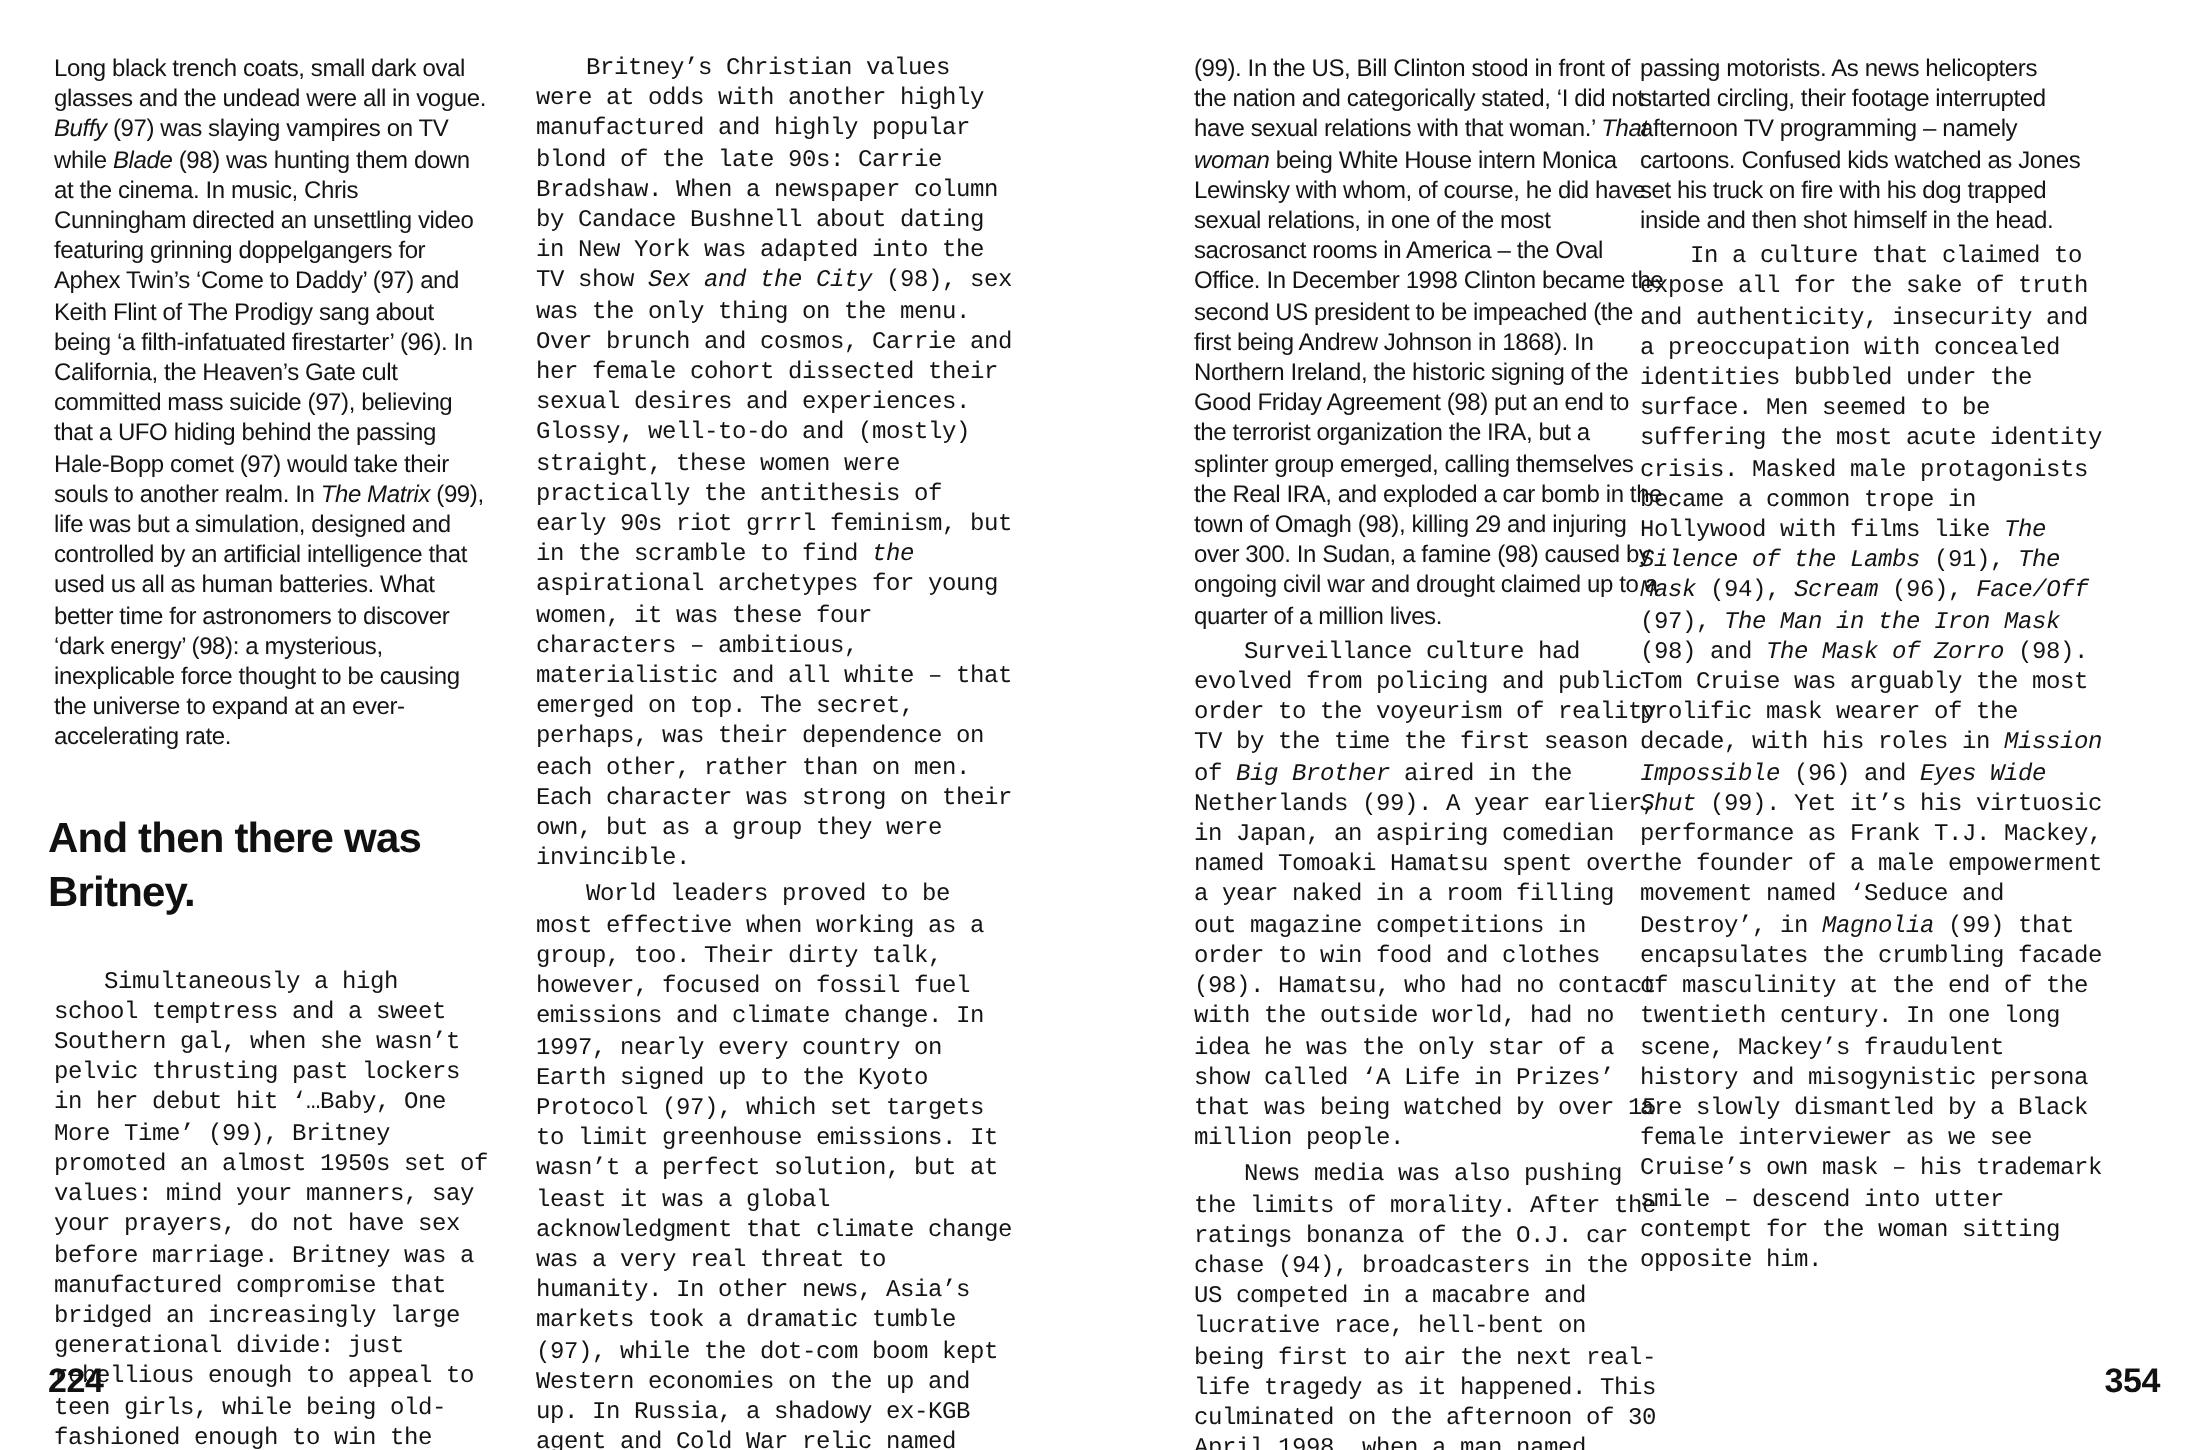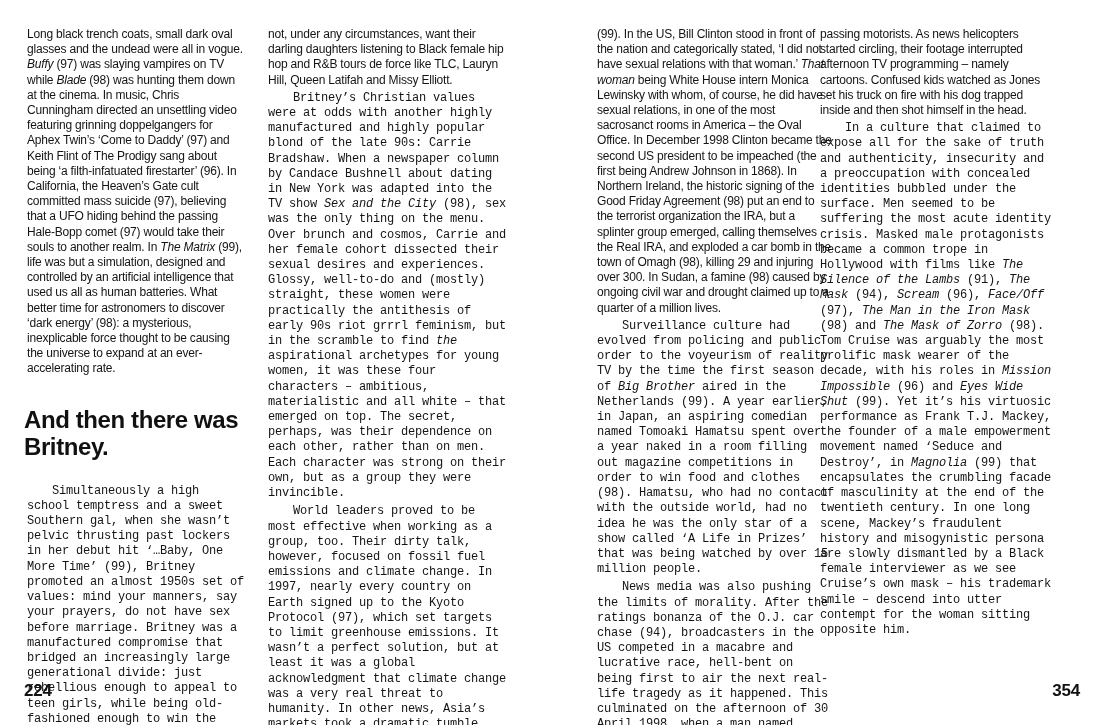--- a/index.html
+++ b/index.html
@@ -37,21 +37,21 @@
     line-height: 15.2px;
     letter-spacing: -0.2px;
     color: #141414;
     font-weight: 400;
   }
   .body-p.indent { text-indent: 25px; font-family: Liberation Mono, monospace; }
   .body-p i { font-style: italic; }
 
   .col-heading {
     margin: 29px 0 23px 0;
-    font-size: 24px;
+    font-size: 21px;
     line-height: 27.5px;
     font-weight: 700;
     letter-spacing: -0.4px;
     color: #111111;
   }
   .col4 .col-heading { margin: 28px 0 0 0; }
 
   .page-number {
     position: absolute;
     bottom: 24px;
@@ -66,21 +66,20 @@
 </head>
 <body>
 
 <div class="spread">
   <div class="column col1">
       <p class="body-p"><span>Long black trench coats, small dark oval glasses and the undead were all in vogue. </span><i>Buffy</i><span> (97) was slaying vampires on TV while </span><i>Blade</i><span> (98) was hunting them down at the cinema. In music, Chris Cunningham directed an unsettling video featuring grinning doppelgangers for Aphex Twin’s ‘Come to Daddy’ (97) and Keith Flint of The Prodigy sang about being ‘a filth-infatuated firestarter’ (96). In California, the Heaven’s Gate cult committed mass suicide (97), believing that a UFO hiding behind the passing Hale-Bopp comet (97) would take their souls to another realm. In </span><i>The Matrix</i><span> (99), life was but a simulation, designed and controlled by an artificial intelligence that used us all as human batteries. What better time for astronomers to discover ‘dark energy’ (98): a mysterious, inexplicable force thought to be causing the universe to expand at an ever-accelerating rate.</span></p>
       <h2 class="col-heading"><span>And then there was Britney.</span></h2>
       <p class="body-p indent"><span>Simultaneously a high school temptress and a sweet Southern gal, when she wasn’t pelvic thrusting past lockers in her debut hit ‘…Baby, One More Time’ (99), Britney promoted an almost 1950s set of values: mind your manners, say your prayers, do not have sex before marriage. Britney was a manufactured compromise that bridged an increasingly large generational divide: just rebellious enough to appeal to teen girls, while being old-fashioned enough to win the approval of their white Christian parents, who did</span></p>
     </div>
   <div class="column col2">
-      <p class="body-p"><span>not, under any circumstances, want their darling daughters listening to Black female hip hop and R&amp;B tours de force like TLC, Lauryn Hill, Queen Latifah and Missy Elliott.</span></p>
       <p class="body-p indent"><span>Britney’s Christian values were at odds with another highly manufactured and highly popular blond of the late 90s: Carrie Bradshaw. When a newspaper column by Candace Bushnell about dating in New York was adapted into the TV show </span><i>Sex and the City</i><span> (98), sex was the only thing on the menu. Over brunch and cosmos, Carrie and her female cohort dissected their sexual desires and experiences. Glossy, well-to-do and (mostly) straight, these women were practically the antithesis of early 90s riot grrrl feminism, but in the scramble to find </span><i>the</i><span> aspirational archetypes for young women, it was these four characters – ambitious, materialistic and all white – that emerged on top. The secret, perhaps, was their dependence on each other, rather than on men. Each character was strong on their own, but as a group they were invincible.</span></p>
       <p class="body-p indent"><span>World leaders proved to be most effective when working as a group, too. Their dirty talk, however, focused on fossil fuel emissions and climate change. In 1997, nearly every country on Earth signed up to the Kyoto Protocol (97), which set targets to limit greenhouse emissions. It wasn’t a perfect solution, but at least it was a global acknowledgment that climate change was a very real threat to humanity. In other news, Asia’s markets took a dramatic tumble (97), while the dot-com boom kept Western economies on the up and up. In Russia, a shadowy ex-KGB agent and Cold War relic named Vladimir Putin replaced Boris Yeltsin as president</span></p>
     </div>
   <div class="column col3">
       <p class="body-p"><span>(99). In the US, Bill Clinton stood in front of the nation and categorically stated, ‘I did not have sexual relations with that woman.’ </span><i>That woman</i><span> being White House intern Monica Lewinsky with whom, of course, he did have sexual relations, in one of the most sacrosanct rooms in America – the Oval Office. In December 1998 Clinton became the second US president to be impeached (the first being Andrew Johnson in 1868). In Northern Ireland, the historic signing of the Good Friday Agreement (98) put an end to the terrorist organization the IRA, but a splinter group emerged, calling themselves the Real IRA, and exploded a car bomb in the town of Omagh (98), killing 29 and injuring over 300. In Sudan, a famine (98) caused by ongoing civil war and drought claimed up to a quarter of a million lives.</span></p>
       <p class="body-p indent"><span>Surveillance culture had evolved from policing and public order to the voyeurism of reality TV by the time the first season of </span><i>Big Brother</i><span> aired in the Netherlands (99). A year earlier, in Japan, an aspiring comedian named Tomoaki Hamatsu spent over a year naked in a room filling out magazine competitions in order to win food and clothes (98). Hamatsu, who had no contact with the outside world, had no idea he was the only star of a show called ‘A Life in Prizes’ that was being watched by over 15 million people.</span></p>
       <p class="body-p indent"><span>News media was also pushing the limits of morality. After the ratings bonanza of the O.J. car chase (94), broadcasters in the US competed in a macabre and lucrative race, hell-bent on being first to air the next real-life tragedy as it happened. This culminated on the afternoon of 30 April 1998, when a man named Daniel V. Jones stopped his truck on a Los Angeles freeway and began waving a gun at</span></p>
     </div>
   <div class="column col4">
       <p class="body-p"><span>passing motorists. As news helicopters started circling, their footage interrupted afternoon TV programming – namely cartoons. Confused kids watched as Jones set his truck on fire with his dog trapped inside and then shot himself in the head.</span></p>

